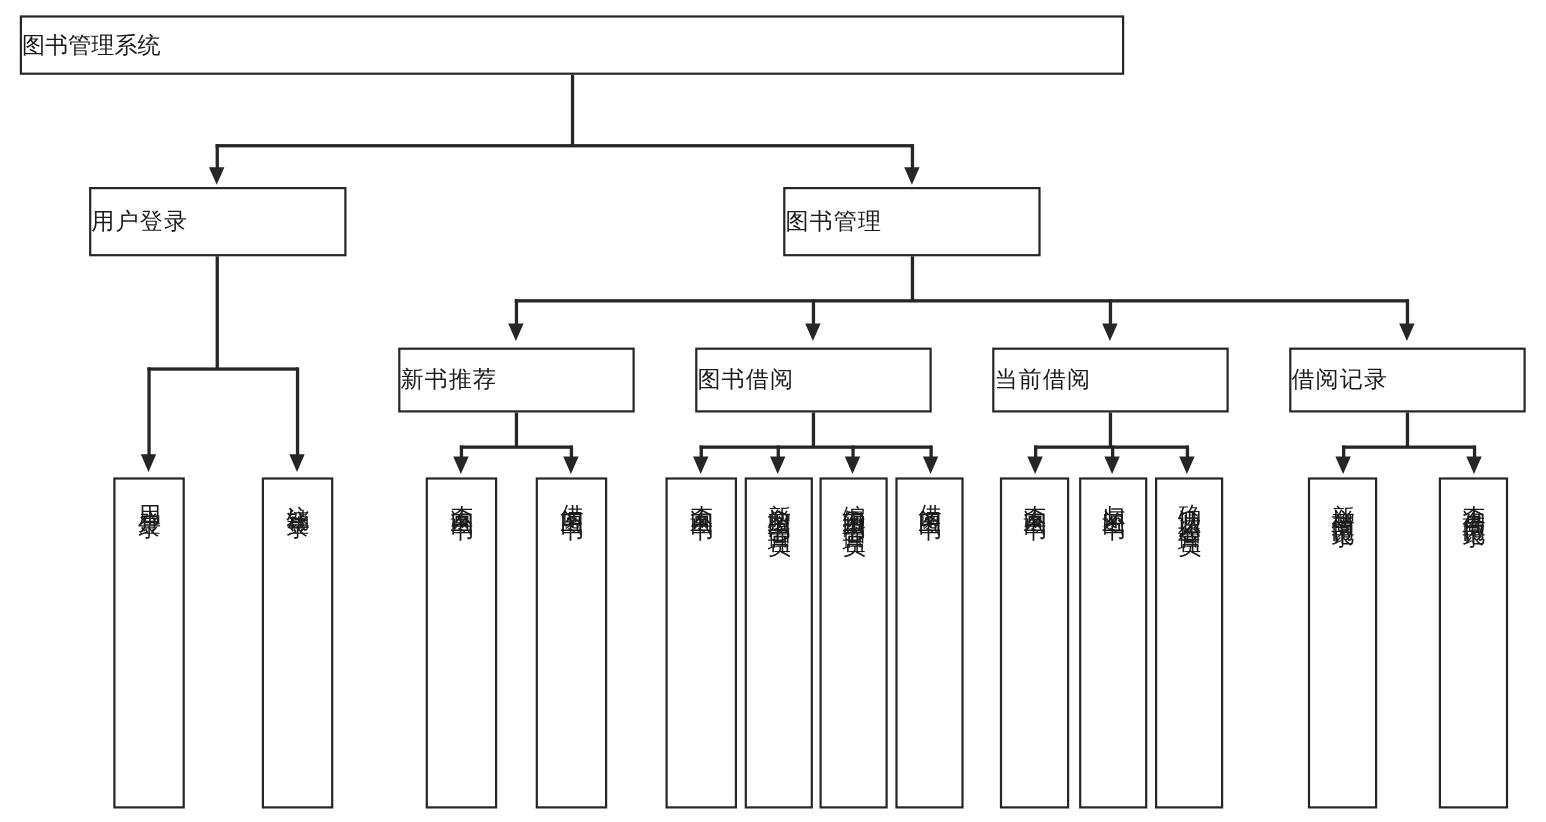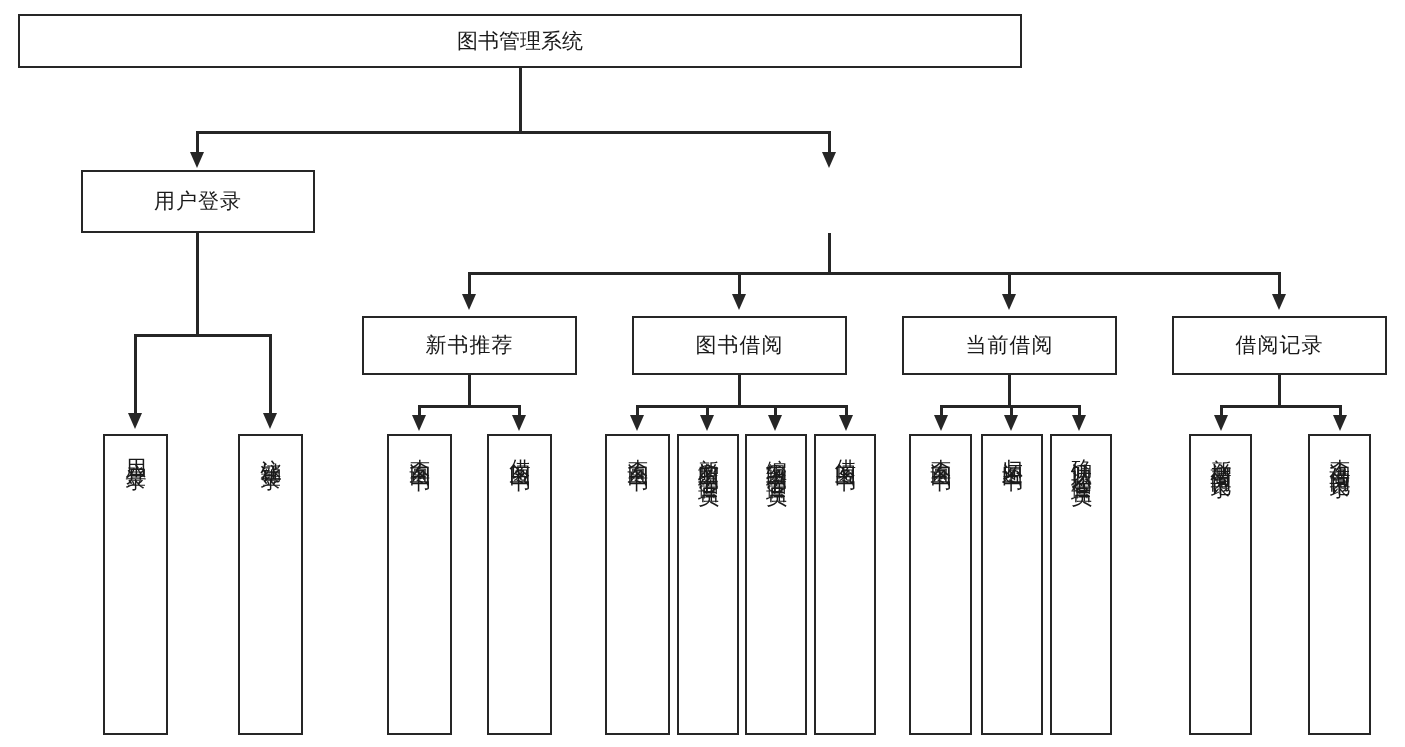--- a/index.html
+++ b/index.html
@@ -19,21 +19,21 @@
     overflow: hidden;
   }
   
   .node {
     position: absolute;
     box-sizing: border-box;
     border: 2.5px solid #262626;
     background: #ffffff;
     display: flex;
     align-items: center;
-    justify-content: center;
+    justify-content: flex-start;
     color: #1a1a1a;
   }
   .node.horiz {
     font-size: 21px;
     letter-spacing: 1px;
     line-height: 1.1;
   }
   .node.root {
     font-size: 21px;
   }
@@ -92,20 +92,23 @@
 
   <div class="ln lnh" style="left:196px; top:131px; width:634px; height:2.5px;"></div>
 
   <div class="ln lnv" style="left:196px; top:131px; width:2.5px; height:24px;"></div>
   <div class="arrow" style="left:190px; top:152px;"></div>
   <div class="ln lnv" style="left:828px; top:131px; width:2.5px; height:24px;"></div>
   <div class="arrow" style="left:822px; top:152px;"></div>
 
   <div class="node horiz" style="left:81px; top:170px; width:234px; height:63px;">
     <span>用户登录</span>
+  </div>
+  <div class="node horiz" style="left:712px; top:170px; width:234px; height:63px;">
+    <span>图书管理</span>
   </div>
 
   <div class="ln lnv" style="left:196px; top:233px; width:2.5px; height:102px;"></div>
   <div class="ln lnh" style="left:134px; top:334px; width:137px; height:2.5px;"></div>
   <div class="ln lnv" style="left:134px; top:334px; width:2.5px; height:81px;"></div>
   <div class="arrow" style="left:128px; top:413px;"></div>
   <div class="ln lnv" style="left:269px; top:334px; width:2.5px; height:81px;"></div>
   <div class="arrow" style="left:263px; top:413px;"></div>
 
   <div class="ln lnv" style="left:828px; top:233px; width:2.5px; height:40px;"></div>

